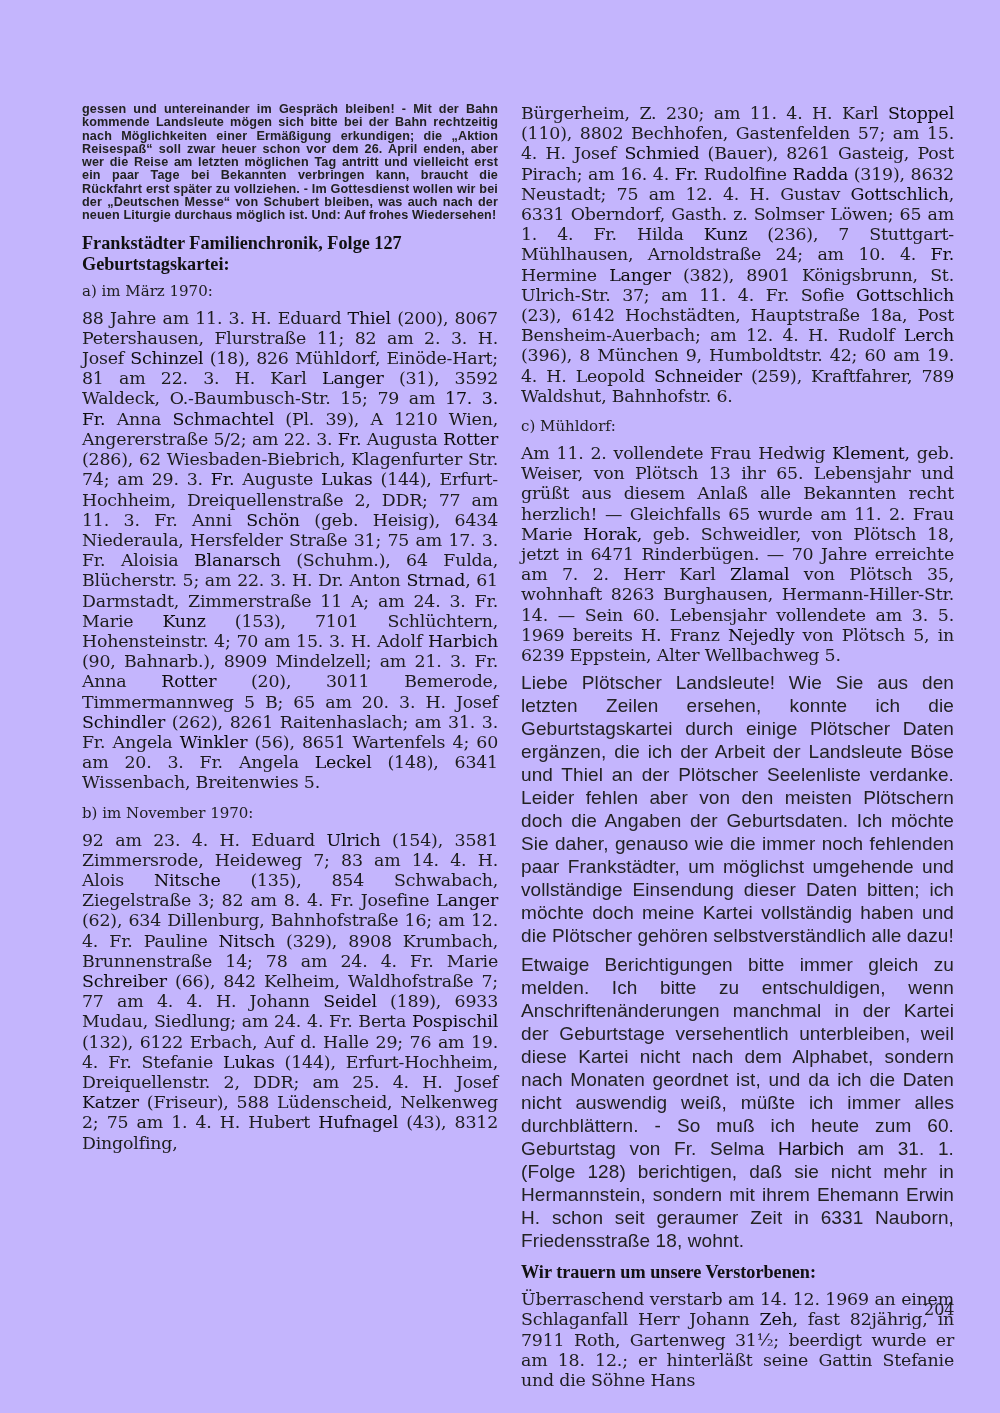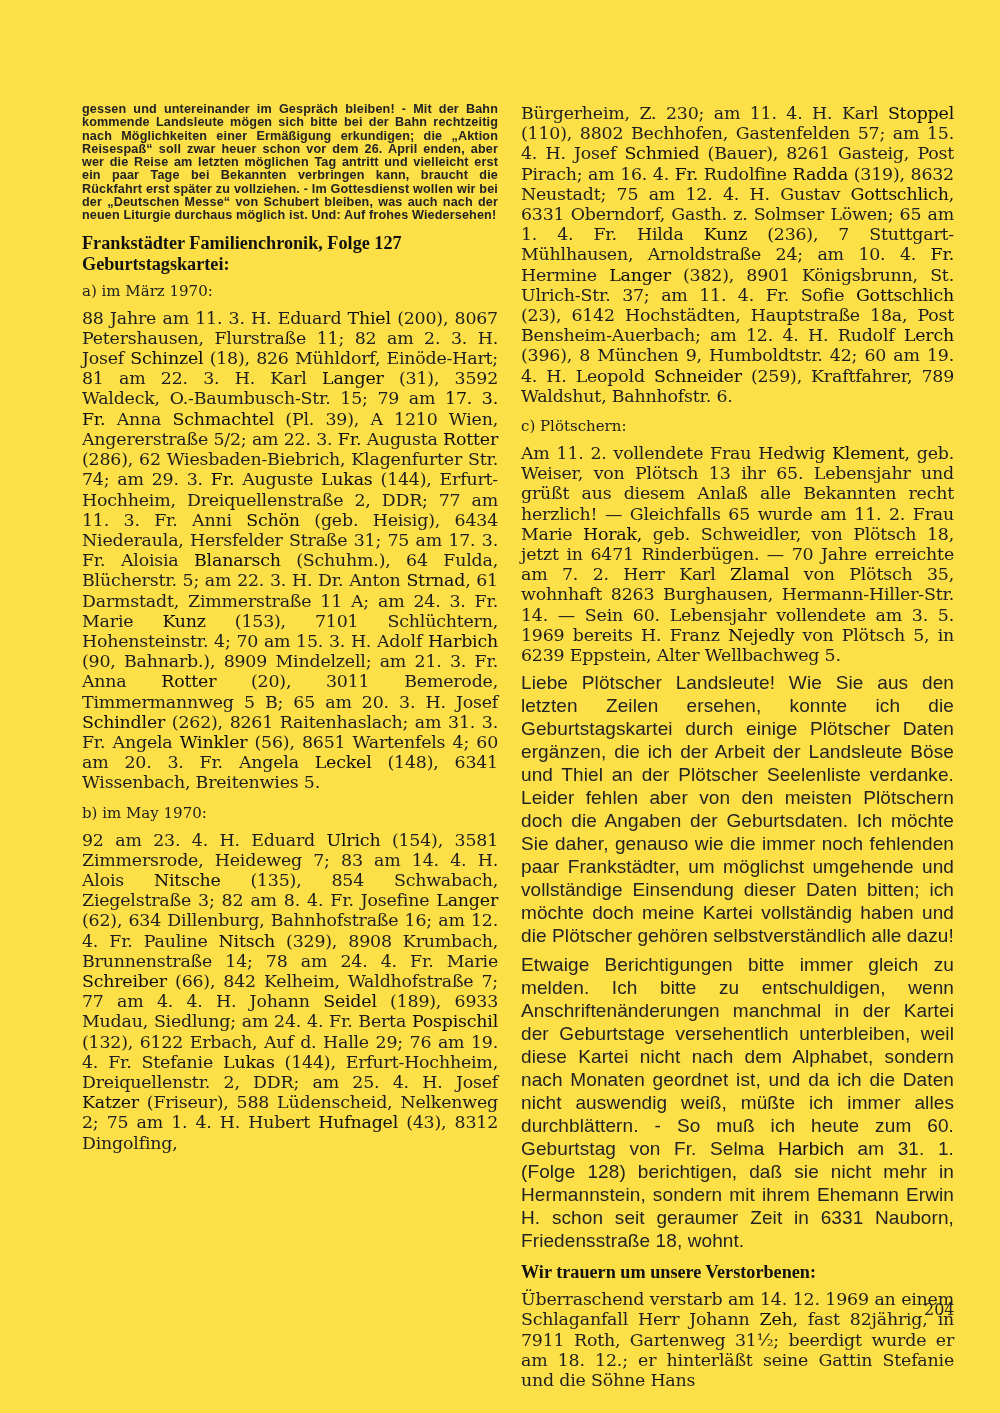--- a/index.html
+++ b/index.html
@@ -1,17 +1,17 @@
 <!DOCTYPE html>
 <html><head>
 <meta charset="utf-8">
 <style>
   html, body { margin: 0; padding: 0; background: #ffffff; }
   body { width: 1000px; height: 1413px; position: relative; overflow: hidden; color: #1a1a1a; }
-  .page { position: absolute; left: 0; top: 0; width: 1000px; height: 1413px; background: #fde047; }
+  .page { position: absolute; left: 0; top: 0; width: 1000px; height: 1413px; background: #c4b5fd; }
   .col { position: absolute; top: 103px; }
   .col-left { left: 82px; width: 416px; }
   .col-right { left: 521px; width: 433px; }
   .p { margin: 0; text-align: justify; text-align-last: left; hyphens: none; }
   .small { font-family: "Liberation Sans", "DejaVu Sans", sans-serif; font-size: 12.6px; line-height: 13.3px; font-weight: bold; letter-spacing: 0.15px; color: #222; }
   .small-reg { font-family: "Liberation Sans", "DejaVu Sans", sans-serif; font-size: 19px; line-height: 23px; letter-spacing: 0.1px; color: #222; }
   .body { font-family: "DejaVu Serif", "Liberation Serif", serif; font-size: 17.4px; line-height: 20.2px; letter-spacing: -0.2px; color: #1e1e1e; }
   .head { font-family: "Liberation Serif", "DejaVu Serif", serif; font-weight: bold; font-size: 18.2px; line-height: 21px; color: #111; }
   .sub { font-family: "DejaVu Serif", "Liberation Serif", serif; font-size: 15px; line-height: 21px; color: #1e1e1e; }
   .b { font-weight: normal; color: #0e0e0e; }
@@ -26,28 +26,28 @@
   <div class="col col-left">
       <p class="p small"><span>gessen und untereinander im Gespräch bleiben! - Mit der Bahn kommende Landsleute mögen sich bitte bei der Bahn rechtzeitig nach Möglichkeiten einer Ermäßigung erkundigen; die „Aktion Reisespaß“ soll zwar heuer schon vor dem 26. April enden, aber wer die Reise am letzten möglichen Tag antritt und vielleicht erst ein paar Tage bei Bekannten verbringen kann, braucht die Rückfahrt erst später zu vollziehen. - Im Gottesdienst wollen wir bei der „Deutschen Messe“ von Schubert bleiben, was auch nach der neuen Liturgie durchaus möglich ist. Und: Auf frohes Wiedersehen!</span></p>
       <div class="gap-m"></div>
       <p class="p head"><span>Frankstädter Familienchronik, Folge 127</span></p>
       <p class="p head"><span>Geburtstagskartei:</span></p>
       <div class="gap-s"></div>
       <p class="p sub"><span>a) im März 1970:</span></p>
       <div class="gap-s"></div>
       <p class="p body"><span>88 Jahre am 11. 3. H. Eduard </span><span class="b">Thiel</span><span> (200), 8067 Petershausen, Flurstraße 11; 82 am 2. 3. H. Josef </span><span class="b">Schinzel</span><span> (18), 826 Mühldorf, Einöde-Hart; 81 am 22. 3. H. Karl </span><span class="b">Langer</span><span> (31), 3592 Waldeck, O.-Baumbusch-Str. 15; 79 am </span><span class="b">17. 3. Fr.</span><span> Anna </span><span class="b">Schmachtel</span><span> (Pl. 39), A 1210 Wien, Angererstraße 5/2; am 22. 3. </span><span class="b">Fr.</span><span> Augusta </span><span class="b">Rotter</span><span> (286), 62 Wiesbaden-Biebrich, Klagenfurter Str. 74; am 29. 3. </span><span class="b">Fr.</span><span> Auguste </span><span class="b">Lukas</span><span> (144), Erfurt-Hochheim, Dreiquellenstraße 2, DDR; 77 am 11. 3. Fr. Anni </span><span class="b">Schön</span><span> (geb. Heisig), 6434 Niederaula, Hersfelder Straße 31; 75 am 17. 3. Fr. Aloisia </span><span class="b">Blanarsch</span><span> (Schuhm.), 64 Fulda, Blücherstr. 5; am 22. 3. H. Dr. Anton </span><span class="b">Strnad</span><span>, 61 Darmstadt, Zimmerstraße 11 A; am 24. 3. Fr. Marie </span><span class="b">Kunz</span><span> (153), 7101 Schlüchtern, Hohensteinstr. 4; 70 am 15. 3. H. Adolf </span><span class="b">Harbich</span><span> (90, Bahnarb.), 8909 Mindelzell; am 21. 3. Fr. Anna </span><span class="b">Rotter</span><span> (20), 3011 Bemerode, Timmermannweg 5 B; 65 am 20. 3. H. Josef </span><span class="b">Schindler</span><span> (262), 8261 Raitenhaslach; am 31. 3. Fr. Angela </span><span class="b">Winkler</span><span> (56), 8651 Wartenfels 4; 60 am 20. 3. Fr. Angela </span><span class="b">Leckel</span><span> (148), 6341 Wissenbach, Breitenwies 5.</span></p>
       <div class="gap-m"></div>
-      <p class="p sub"><span>b) im May 1970:</span></p>
+      <p class="p sub"><span>b) im November 1970:</span></p>
       <div class="gap-s"></div>
       <p class="p body"><span>92 am 23. 4. H. Eduard </span><span class="b">Ulrich</span><span> (154), 3581 Zimmersrode, Heideweg 7; 83 am 14. 4. H. Alois </span><span class="b">Nitsche</span><span> (135), 854 Schwabach, Ziegelstraße 3; 82 am 8. 4. Fr. Josefine </span><span class="b">Langer</span><span> (62), 634 Dillenburg, Bahnhofstraße 16; am 12. 4. Fr. Pauline </span><span class="b">Nitsch</span><span> (329), 8908 Krumbach, Brunnenstraße 14; 78 am 24. 4. Fr. Marie </span><span class="b">Schreiber</span><span> (66), 842 Kelheim, Waldhofstraße 7; 77 am 4. 4. H. Johann </span><span class="b">Seidel</span><span> (189), 6933 Mudau, Siedlung; am 24. 4. Fr. Berta </span><span class="b">Pospischil</span><span> (132), 6122 Erbach, Auf d. Halle 29; 76 am 19. 4. Fr. Stefanie </span><span class="b">Lukas</span><span> (144), Erfurt-Hochheim, Dreiquellenstr. 2, DDR; am 25. 4. H. Josef </span><span class="b">Katzer</span><span> (Friseur), 588 Lüdenscheid, Nelkenweg 2; 75 am 1. 4. H. Hubert </span><span class="b">Hufnagel</span><span> (43), 8312 Dingolfing,</span></p>
     </div>
   <div class="col col-right">
       <p class="p body"><span>Bürgerheim, Z. 230; am 11. 4. H. Karl </span><span class="b">Stoppel</span><span> (110), 8802 Bechhofen, Gastenfelden 57; am 15. 4. H. Josef </span><span class="b">Schmied</span><span> (Bauer), 8261 Gasteig, Post Pirach; am 16. 4. </span><span class="b">Fr.</span><span> Rudolfine </span><span class="b">Radda</span><span> (319), 8632 Neustadt; 75 am 12. 4. H. Gustav </span><span class="b">Gottschlich</span><span>, 6331 Oberndorf, Gasth. z. Solmser Löwen; 65 am 1. 4. Fr. Hilda </span><span class="b">Kunz</span><span> (236), 7 Stuttgart-Mühlhausen, Arnoldstraße 24; am 10. 4. </span><span class="b">Fr.</span><span> Hermine </span><span class="b">Langer</span><span> (382), 8901 Königsbrunn, St. Ulrich-Str. 37; am 11. 4. Fr. Sofie </span><span class="b">Gottschlich</span><span> (23), 6142 Hochstädten, Hauptstraße 18a, Post Bensheim-Auerbach; am 12. 4. H. Rudolf </span><span class="b">Lerch</span><span> (396), 8 München 9, Humboldtstr. 42; 60 am 19. 4. H. Leopold </span><span class="b">Schneider</span><span> (259), Kraftfahrer, 789 Waldshut, Bahnhofstr. 6.</span></p>
       <div class="gap-m"></div>
-      <p class="p sub"><span>c) Plötschern:</span></p>
+      <p class="p sub"><span>c) Mühldorf:</span></p>
       <div class="gap-s"></div>
       <p class="p body"><span>Am 11. 2. vollendete Frau Hedwig </span><span class="b">Klement,</span><span> geb. Weiser, von Plötsch 13 ihr 65. Lebensjahr und grüßt aus diesem Anlaß alle Bekannten recht herzlich! — Gleichfalls 65 wurde am 11. 2. Frau Marie </span><span class="b">Horak,</span><span> geb. Schweidler, von Plötsch 18, jetzt in 6471 Rinderbügen. — 70 Jahre erreichte am 7. 2. Herr Karl </span><span class="b">Zlamal</span><span> von Plötsch 35, wohnhaft 8263 Burghausen, Hermann-Hiller-Str. 14. — Sein 60. Lebensjahr vollendete am 3. 5. 1969 bereits H. Franz </span><span class="b">Nejedly</span><span> von Plötsch 5, in 6239 Eppstein, Alter Wellbachweg 5.</span></p>
       <div class="gap-s"></div>
       <p class="p small-reg"><span>Liebe Plötscher Landsleute! Wie Sie aus den letzten Zeilen ersehen, konnte ich die Geburtstagskartei durch einige Plötscher Daten ergänzen, die ich der Arbeit der Landsleute Böse und Thiel an der Plötscher Seelenliste verdanke. Leider fehlen aber von den meisten Plötschern doch die Angaben der Geburtsdaten. Ich möchte Sie daher, genauso wie die immer noch fehlenden paar Frankstädter, um möglichst umgehende und vollständige Einsendung dieser Daten bitten; ich möchte doch meine Kartei vollständig haben und die Plötscher gehören selbstverständlich alle dazu!</span></p>
       <div class="gap-s"></div>
       <p class="p small-reg"><span>Etwaige Berichtigungen bitte immer gleich zu melden. Ich bitte zu entschuldigen, wenn Anschriftenänderungen manchmal in der Kartei der Geburtstage versehentlich unterbleiben, weil diese Kartei nicht nach dem Alphabet, sondern nach Monaten geordnet ist, und da ich die Daten nicht auswendig weiß, müßte ich immer alles durchblättern. - So muß ich heute zum 60. Geburtstag von Fr. Selma </span><span class="b">Harbich</span><span> am 31. 1. (Folge 128) berichtigen, daß sie nicht mehr in Hermannstein, sondern mit ihrem Ehemann Erwin H. schon seit geraumer Zeit in 6331 Nauborn, Friedensstraße 18, wohnt.</span></p>
       <div class="gap-m"></div>
       <p class="p head"><span>Wir trauern um unsere Verstorbenen:</span></p>
       <div class="gap-s"></div>
       <p class="p body"><span>Überraschend verstarb am 14. 12. 1969 an einem Schlaganfall Herr Johann </span><span class="b">Zeh</span><span>, fast 82jährig, in 7911 Roth, Gartenweg 31½; beerdigt wurde er am 18. 12.; er hinterläßt seine Gattin Stefanie und die Söhne Hans</span></p>

